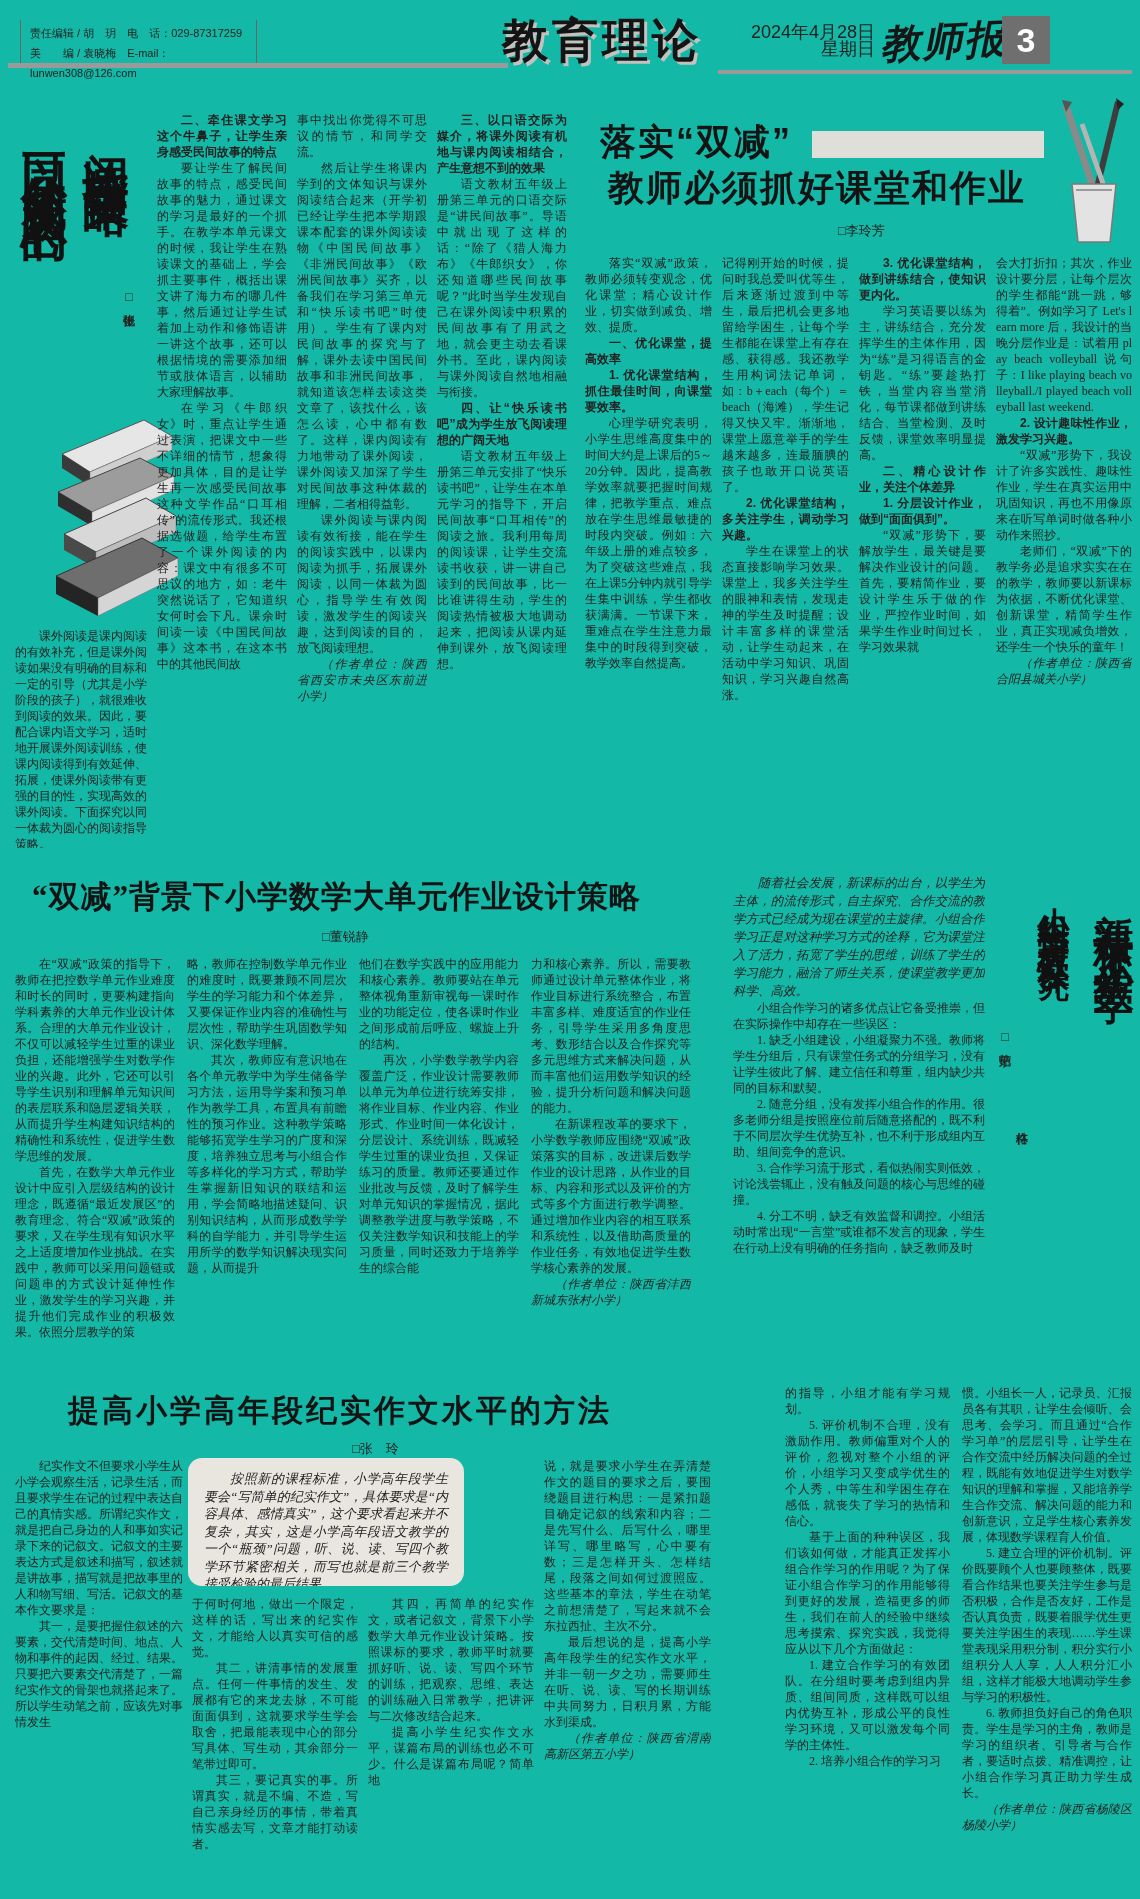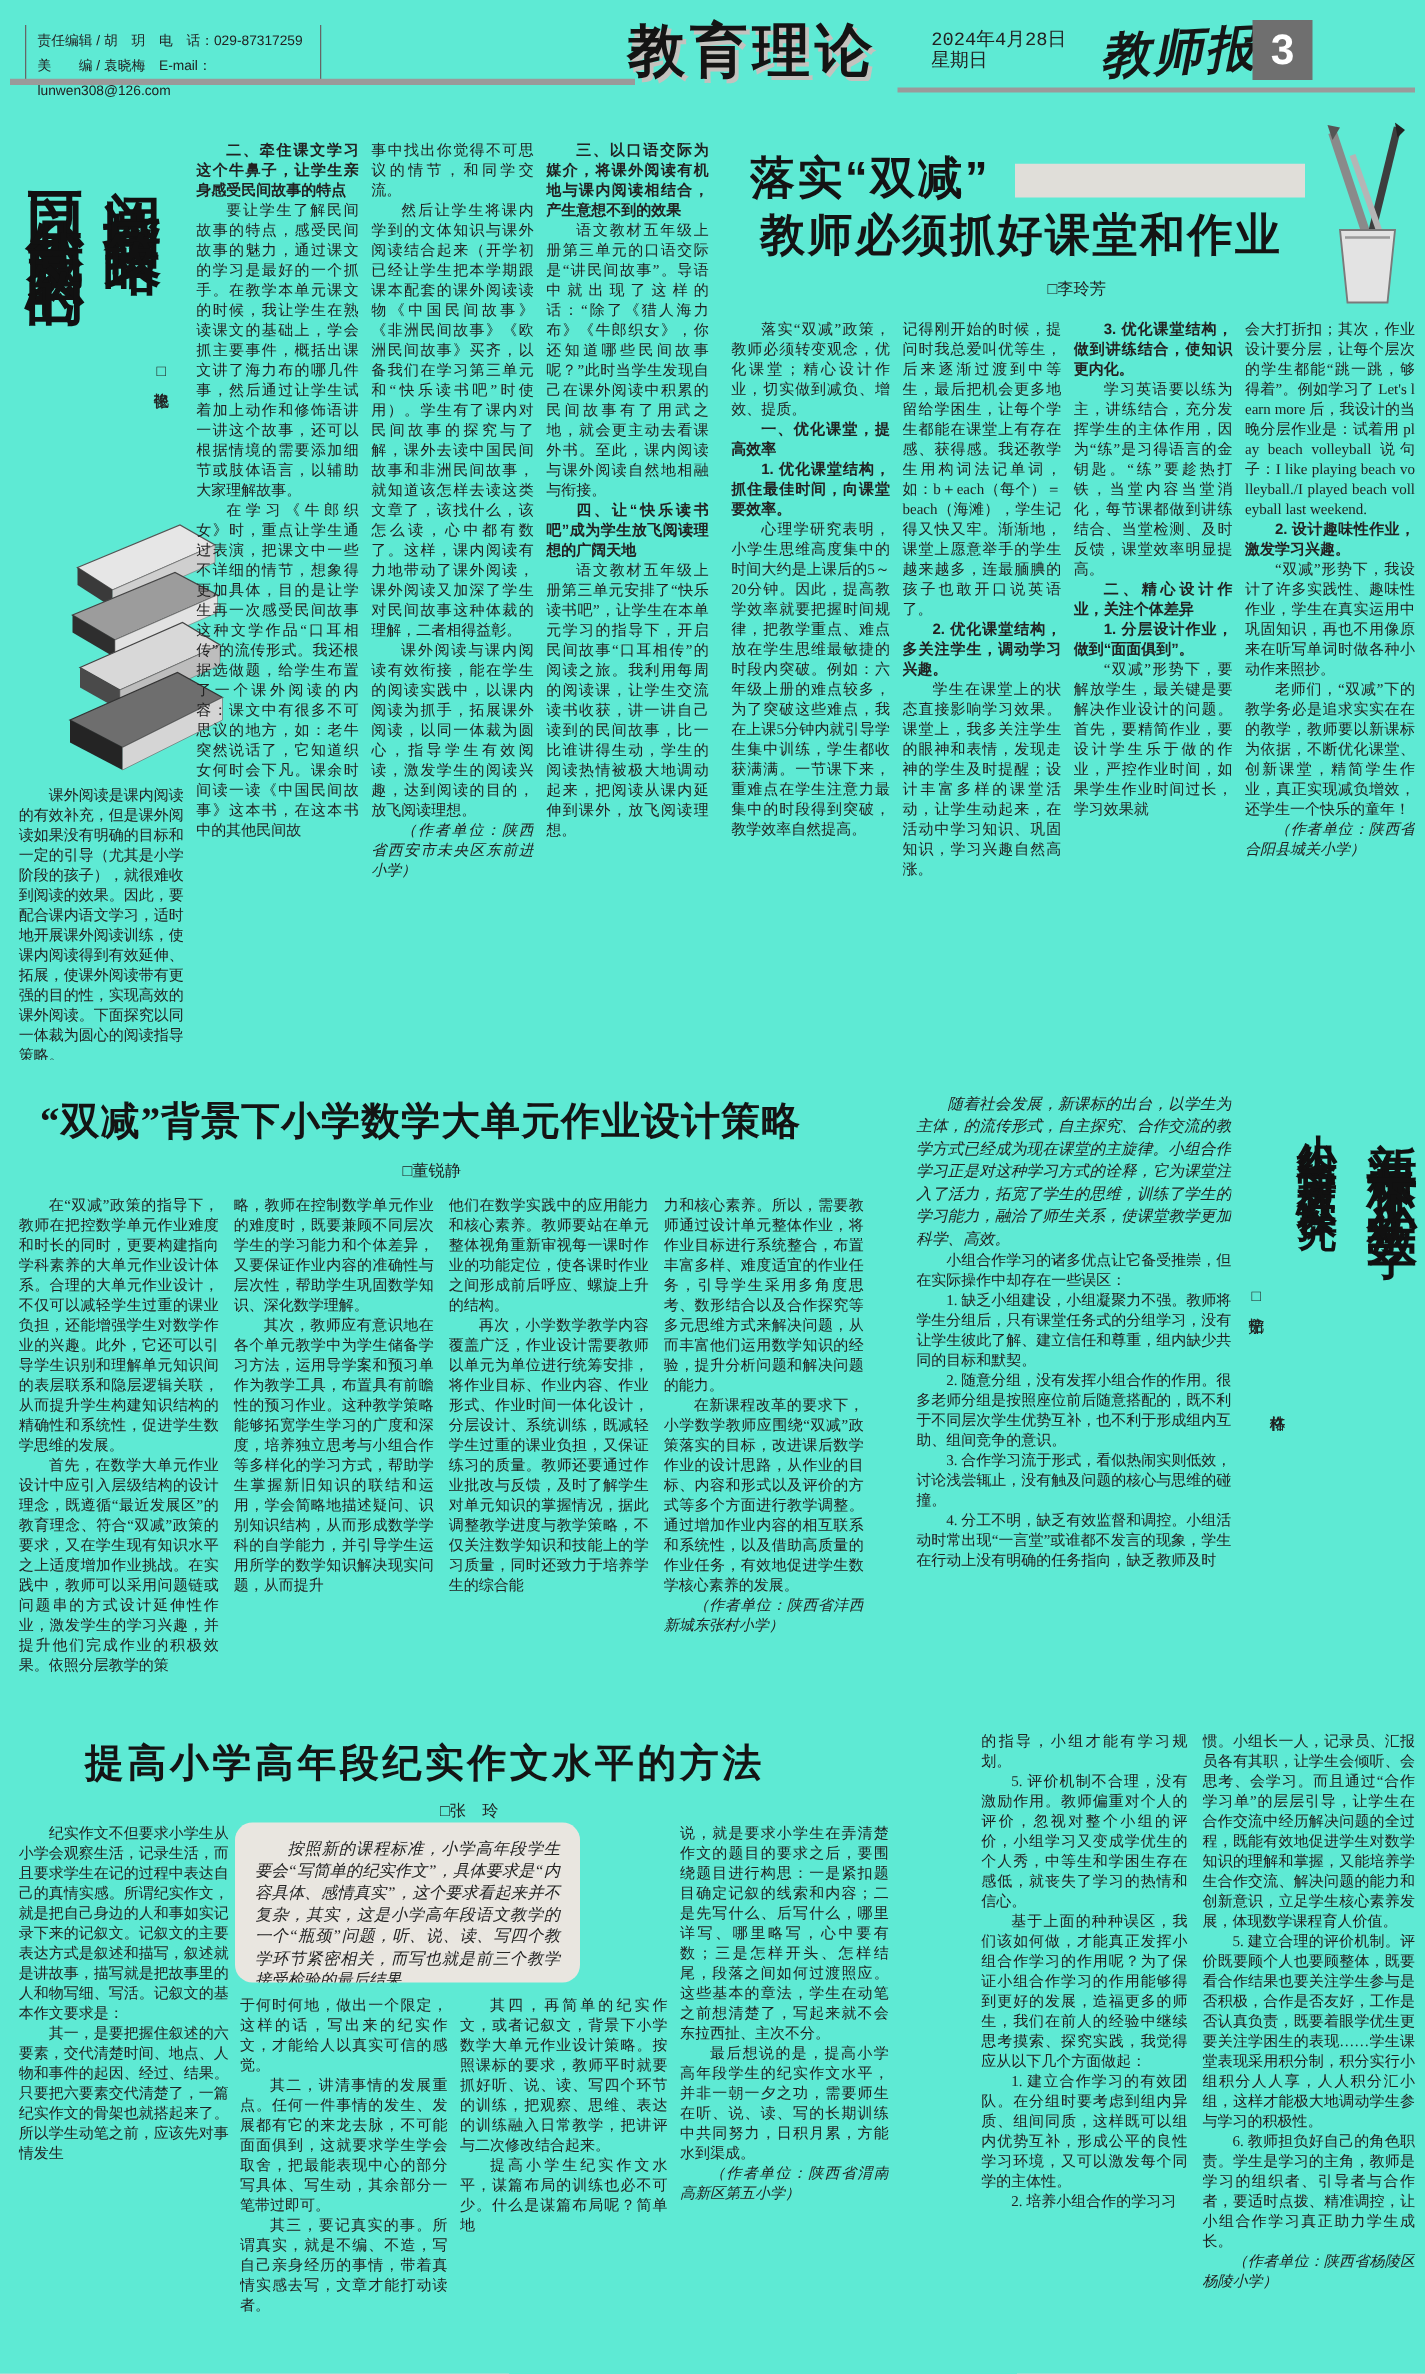--- a/index.html
+++ b/index.html
@@ -1,16 +1,16 @@
 <!DOCTYPE html>
 <html><head>
 <meta charset="utf-8">
 <style>
   html,body{margin:0;padding:0;background:#dcdad6;}
-  #page{position:relative;width:1140px;height:1899px;margin:0 auto;background:#5eead4;overflow:hidden;
+  #page{position:relative;width:1140px;height:1899px;margin:0 auto;background:#14b8a6;overflow:hidden;
         font-family:"Liberation Serif","DejaVu Serif",serif;color:#1b1b1b;}
   .abs{position:absolute;}
   .col{position:absolute;overflow:hidden;font-size:12px;line-height:16px;text-align:justify;
        word-break:break-all;color:#222;}
   .col p{margin:0;}
   .seg{text-indent:2em;}
   .seg.cont{text-indent:0;}
   .seg.hd{font-weight:700;font-family:"Liberation Sans","DejaVu Sans",sans-serif;}
   .seg.auth{font-style:italic;}
   .seg.kai{font-style:italic;font-size:12.5px;line-height:18px;}
@@ -21,22 +21,22 @@
   .hl-serif{position:absolute;font-family:"Liberation Serif","DejaVu Serif",serif;font-weight:900;color:#141414;}
   .byline{position:absolute;font-size:13px;color:#222;}
   .rule{position:absolute;background:#9a9a9a;}
   .vrule{position:absolute;width:1px;background:#666;}
   #masthead-title{font-size:46px;letter-spacing:4px;text-shadow:3px 3px 0 #c4c2be;}
   #paper-name{font-family:"Liberation Serif",serif;font-style:italic;font-weight:700;
               font-size:40px;letter-spacing:2px;transform:rotate(-3deg);color:#161616;}
   #page-badge{width:48px;height:48px;background:#6f6f6f;color:#fff;display:flex;align-items:center;
               justify-content:center;font:800 34px "Liberation Sans",sans-serif;}
   #editor-box{font-family:"Liberation Sans","DejaVu Sans",sans-serif;font-size:11px;line-height:20px;color:#222;}
-  #date-block{font-family:Liberation Mono, monospace;font-size:15px;line-height:17px;
-              text-align:left;color:#222;}
+  #date-block{font-family:Liberation Sans, sans-serif;font-size:18px;line-height:17px;
+              text-align:right;color:#222;}
   .graybar{position:absolute;background:#e0ded9;}
   .intro-box{position:absolute;background:#e9e6e0;border-radius:14px;padding:12px 16px;overflow:hidden;
              font-style:italic;font-size:13px;line-height:17.5px;text-align:justify;word-break:break-all;color:#222;}
   .intro-box p{margin:0;text-indent:2em;}
 </style>
 </head>
 <body>
 
 <div id="page">
 

